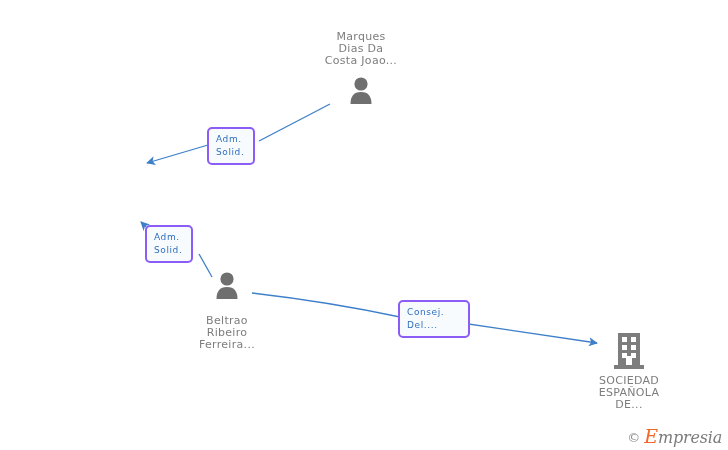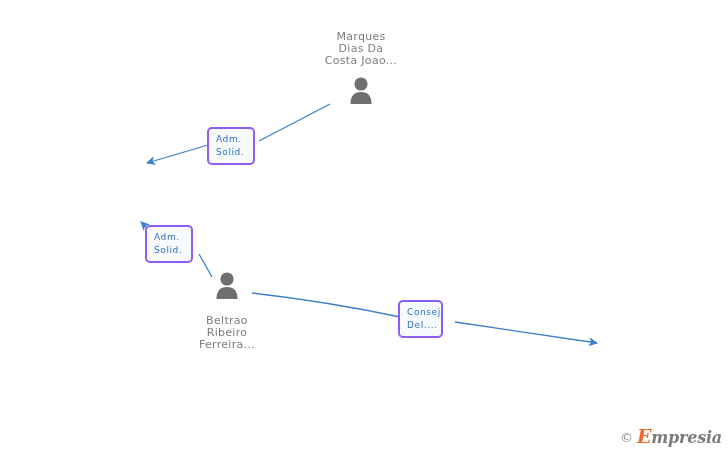--- a/index.html
+++ b/index.html
@@ -88,21 +88,20 @@
     font-size: 13px;
     line-height: 13px;
   }
   .wm-text {
     font-family: "DejaVu Serif", serif;
     font-style: italic;
     font-size: 16px;
     line-height: 16px;
     color: #7b7b7b;
     letter-spacing: -0.2px;
-    font-weight: bold;
   }
   .wm-text .wm-e {
     color: #f0672a;
     font-size: 19px;
   }
 </style>
 </head>
 <body>
 
 <div id="canvas">
@@ -148,28 +147,46 @@
       <svg width="28" height="28" viewBox="0 0 28 28">
         <circle cx="14" cy="8" r="6.6" fill="#6f6f6f"></circle>
         <path d="M 14 16 C 21.5 16 24.5 20.5 24.5 28 L 3.5 28 C 3.5 20.5 6.5 16 14 16 Z" fill="#6f6f6f"></path>
       </svg>
     </div>
     <div class="node-label person-label" style="margin-top:16px;">Beltrao
 Ribeiro
 Ferreira...</div>
   </div>
 
+  <div class="node" style="left:569px; top:332px; width:120px;">
+    <div class="icon-wrap">
+      <svg width="30" height="38" viewBox="0 0 30 38">
+        <rect x="4" y="1" width="22" height="32" fill="#7d7d7d"></rect>
+        <rect x="0" y="33" width="30" height="4" fill="#7d7d7d"></rect>
+        <rect x="8" y="5" width="5" height="5" fill="#ffffff"></rect>
+        <rect x="17" y="5" width="5" height="5" fill="#ffffff"></rect>
+        <rect x="8" y="13" width="5" height="5" fill="#ffffff"></rect>
+        <rect x="17" y="13" width="5" height="5" fill="#ffffff"></rect>
+        <rect x="8" y="21" width="5" height="5" fill="#ffffff"></rect>
+        <rect x="17" y="21" width="5" height="5" fill="#ffffff"></rect>
+        <rect x="12" y="24" width="6" height="9" fill="#ffffff"></rect>
+      </svg>
+    </div>
+    <div class="node-label company-label-gray" style="margin-top:5px;">SOCIEDAD
+ESPAÑOLA
+DE...</div>
+  </div>
 
   <div class="rel-box" style="left:207px; top:127px; width:48px;">Adm.
 Solid.</div>
 
   <div class="rel-box" style="left:145px; top:225px; width:48px;">Adm.
 Solid.</div>
 
-  <div class="rel-box" style="left:398px; top:300px; width:45px;">Consej.
+  <div class="rel-box" style="left:398px; top:300px; width:72px;">Consej.
 Del....</div>
 
   <div id="watermark">
     <span class="wm-c">©</span>
     <span class="wm-text"><span class="wm-e">E</span><span>mpresia</span></span>
   </div>
 
 </div>
 
 </body></html>

